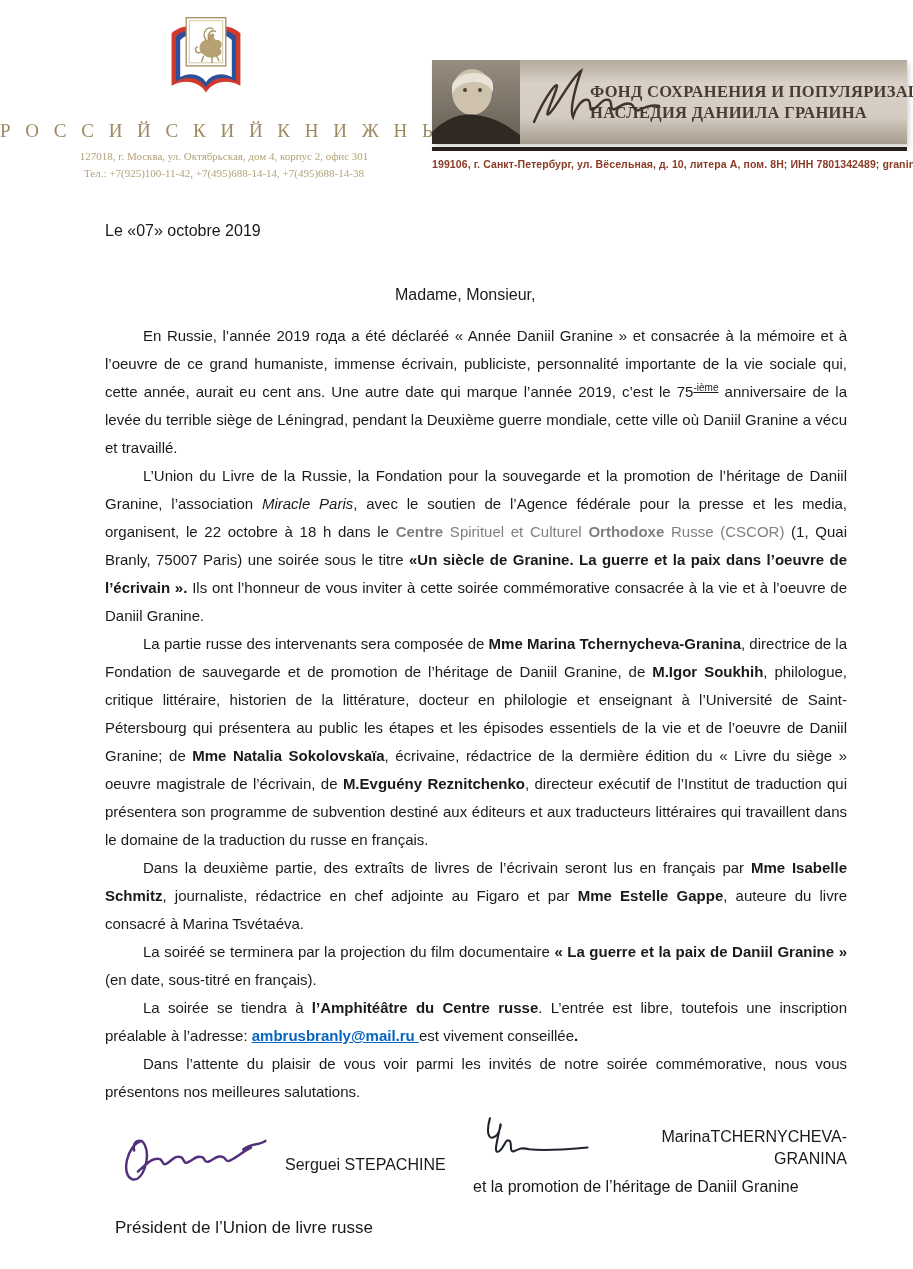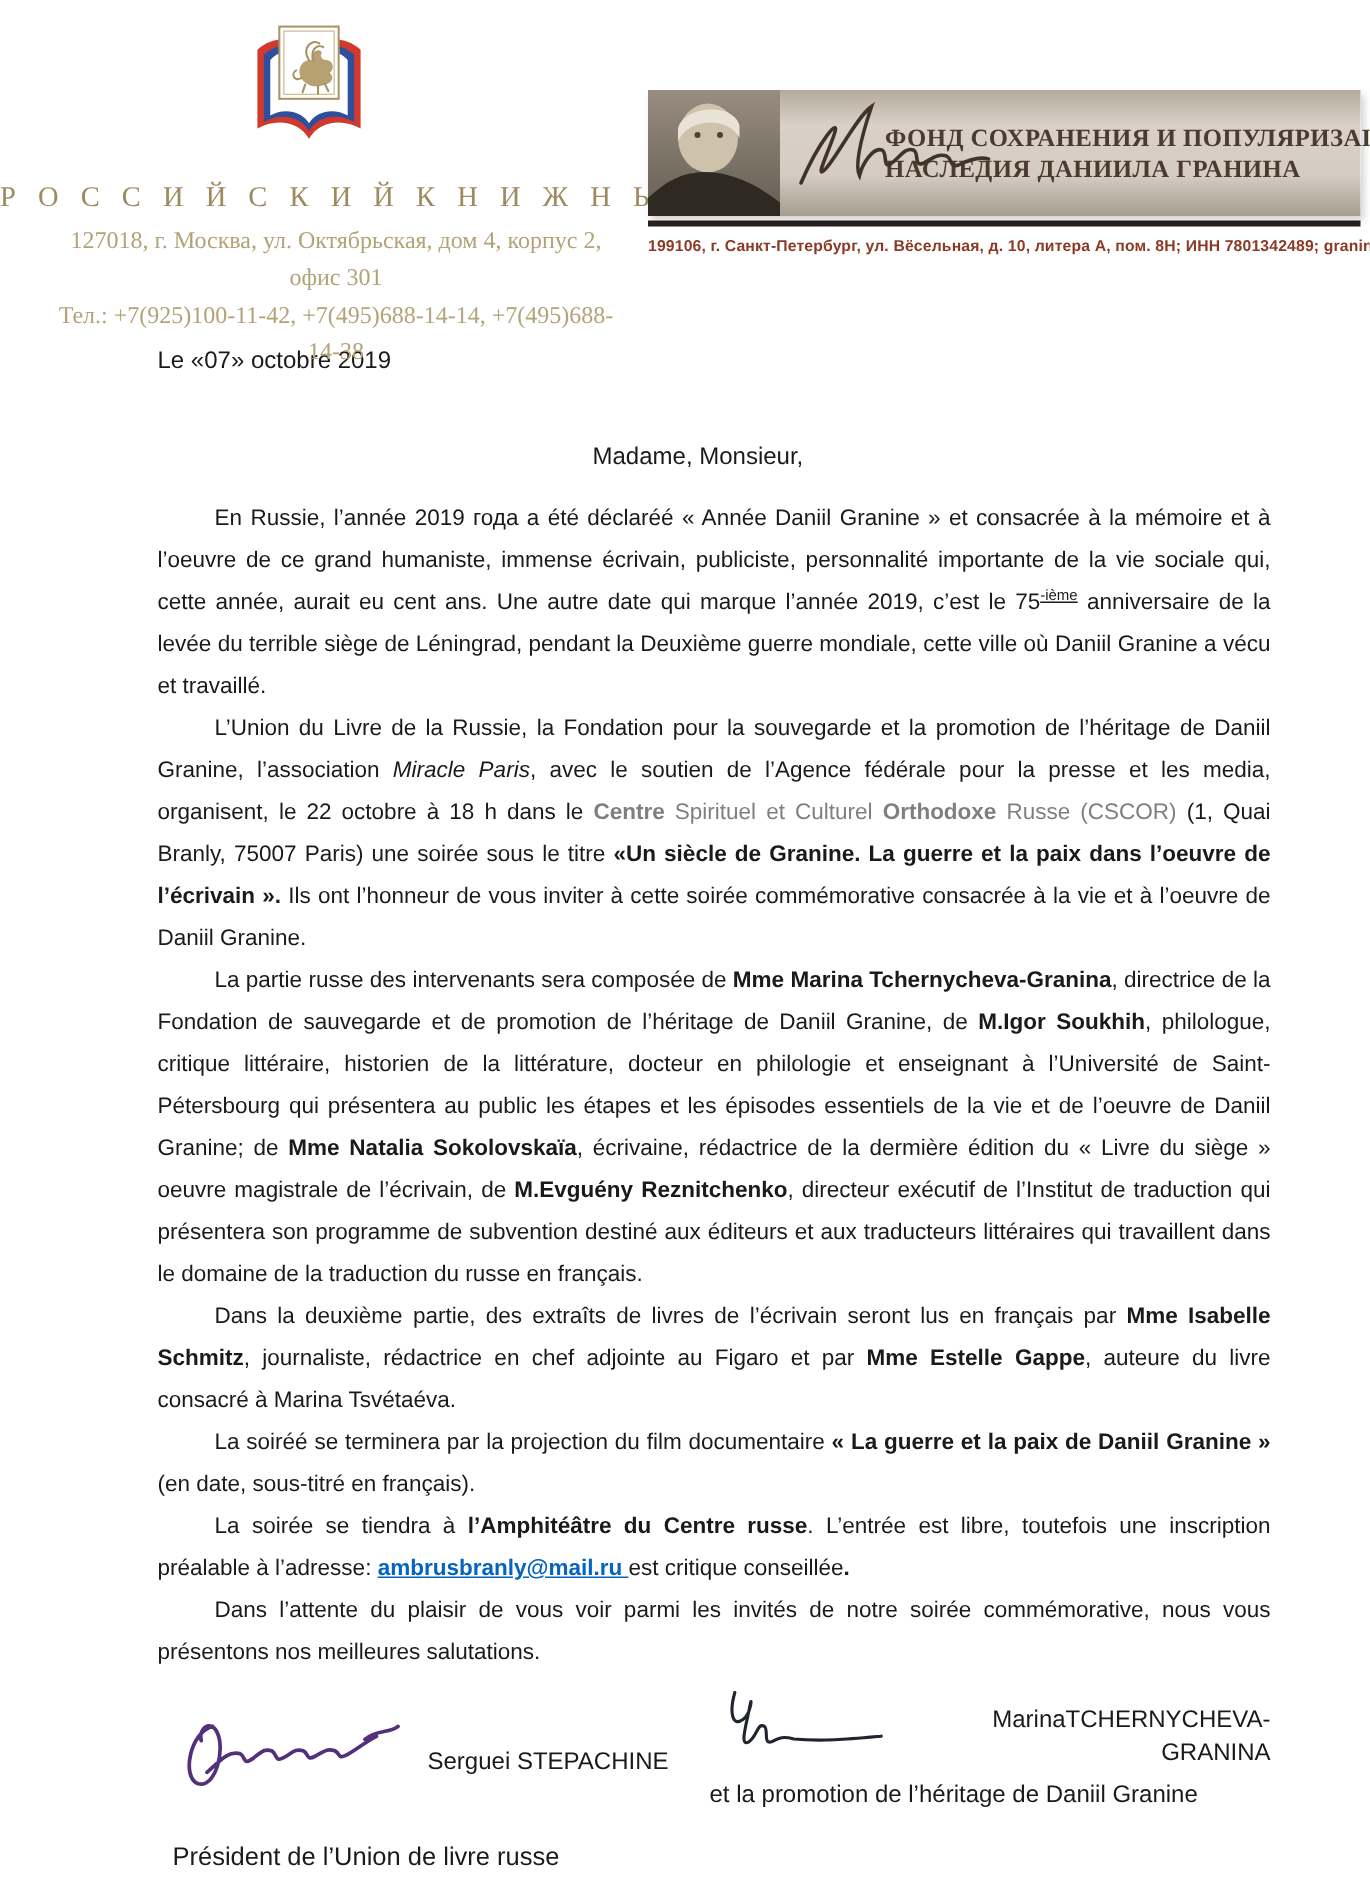--- a/index.html
+++ b/index.html
@@ -10,41 +10,41 @@
   
   .header{position:relative;height:222px;}
   .left-org{position:absolute;left:0;top:8px;width:412px;text-align:center;}
   .logo-wrap svg{width:86px;height:102px;}
   .left-name{
     font-family:"Liberation Serif",serif;color:var(--org_gold);
     font-size:19px;letter-spacing:5px;margin-top:6px;white-space:nowrap;
   }
   .left-addr{
     font-family:"Liberation Serif",serif;color:var(--org_gold_light);
-    font-size:16px;line-height:1.55;margin-top:6px;padding-left:36px;
+    font-size:11px;line-height:1.55;margin-top:6px;padding-left:36px;
   }
   .right-org{position:absolute;left:432px;top:60px;right:6px;}
   .banner{
     height:84px;position:relative;display:flex;align-items:center;
     background:linear-gradient(180deg,#b4aa9d 0%,#d9d1c7 28%,#d4ccc1 68%,#a69c8f 100%);
     box-shadow:2px 3px 5px rgba(0,0,0,0.18);
   }
   .banner-photo{width:88px;height:84px;flex:0 0 auto;}
   .banner-sig{position:absolute;left:84px;top:4px;width:160px;height:76px;}
   .banner-name{
     margin-left:70px;font-family:"Liberation Serif",serif;font-weight:bold;
     color:var(--banner_text);font-size:16.5px;line-height:1.3;letter-spacing:.3px;white-space:nowrap;
   }
   .dark-bar{height:4px;background:var(--bar_dark);margin-top:3px;}
   .right-addr{
     margin-top:7px;color:var(--addr_red);font-weight:bold;font-size:10.5px;letter-spacing:.1px;white-space:nowrap;
   }
   
   .content{margin:0 66px 0 105px;}
-  .date-line{font-size:16px;margin-top:10px;}
+  .date-line{font-size:16px;}
   .salutation{font-size:16px;margin-top:46px;padding-left:290px;}
   .letter-body{margin-top:18px;}
   .letter-body p.para{
     margin:0;font-size:15px;line-height:28px;text-align:justify;text-indent:38px;
   }
   .para .b{font-weight:bold;}
   .para .i{font-style:italic;}
   .para .g{color:var(--gray_text);}
   .para .g.b{font-weight:bold;}
   .para .sup{vertical-align:super;font-size:10px;line-height:0;text-decoration:underline;}
@@ -125,21 +125,21 @@
 
 <div class="content">
   <div class="date-line">Le «07» octobre 2019</div>
   <div class="salutation">Madame, Monsieur,</div>
   <div class="letter-body" id="letter-body">
       <p class="para"><span>En Russie, l’année 2019 года a été déclaréé « Année Daniil Granine » et consacrée à la mémoire et à l’oeuvre de ce grand humaniste, immense écrivain, publiciste, personnalité importante de la vie sociale qui, cette année, aurait eu cent ans. Une autre date qui marque l’année 2019, c’est le 75</span><span class="sup">-ième</span><span> anniversaire de la levée du terrible siège de Léningrad, pendant la Deuxième guerre mondiale, cette ville où Daniil Granine a vécu et travaillé.</span></p>
       <p class="para"><span>L’Union du Livre de la Russie, la Fondation pour la souvegarde et la promotion de l’héritage de Daniil Granine, l’association </span><span class="i">Miracle Paris</span><span>, avec le soutien de l’Agence fédérale pour la presse et les media, organisent, le 22 octobre à 18 h dans le </span><span class="g b">Centre</span><span class="g"> Spirituel et Culturel </span><span class="g b">Orthodoxe</span><span class="g"> Russe (CSCOR) </span><span>(1, Quai Branly, 75007 Paris) une soirée sous le titre </span><span class="b">«Un siècle de Granine. La guerre et la paix dans l’oeuvre de l’écrivain ».</span><span> Ils ont l’honneur de vous inviter à cette soirée commémorative consacrée à la vie et à l’oeuvre de Daniil Granine.</span></p>
       <p class="para"><span>La partie russe des intervenants sera composée de </span><span class="b">Mme Marina Tchernycheva-Granina</span><span>, directrice de la Fondation de sauvegarde et de promotion de l’héritage de Daniil Granine, de </span><span class="b">M.Igor Soukhih</span><span>, philologue, critique littéraire, historien de la littérature, docteur en philologie et enseignant à l’Université de Saint-Pétersbourg qui présentera au public les étapes et les épisodes essentiels de la vie et de l’oeuvre de Daniil Granine; de </span><span class="b">Mme Natalia Sokolovskaïa</span><span>, écrivaine, rédactrice de la dermière édition du « Livre du siège » oeuvre magistrale de l’écrivain, de </span><span class="b">M.Evguény Reznitchenko</span><span>, directeur exécutif de l’Institut de traduction qui présentera son programme de subvention destiné aux éditeurs et aux traducteurs littéraires qui travaillent dans le domaine de la traduction du russe en français.</span></p>
       <p class="para"><span>Dans la deuxième partie, des extraîts de livres de l’écrivain seront lus en français par </span><span class="b">Mme Isabelle Schmitz</span><span>, journaliste, rédactrice en chef adjointe au Figaro et par </span><span class="b">Mme Estelle Gappe</span><span>, auteure du livre consacré à Marina Tsvétaéva.</span></p>
       <p class="para"><span>La soiréé se terminera par la projection du film documentaire </span><span class="b">« La guerre et la paix de Daniil Granine »</span><span> (en date, sous-titré en français).</span></p>
-      <p class="para"><span>La soirée se tiendra à </span><span class="b">l’Amphitéâtre du Centre russe</span><span>. L’entrée est libre, toutefois une inscription préalable à l’adresse: </span><span class="link">ambrusbranly@mail.ru </span><span>est critique conseillée</span><span class="b">.</span></p>
+      <p class="para"><span>La soirée se tiendra à </span><span class="b">l’Amphitéâtre du Centre russe</span><span>. L’entrée est libre, toutefois une inscription préalable à l’adresse: </span><span class="link">ambrusbranly@mail.ru </span><span>est vivement conseillée</span><span class="b">.</span></p>
       <p class="para"><span>Dans l’attente du plaisir de vous voir parmi les invités de notre soirée commémorative, nous vous présentons nos meilleures salutations.</span></p>
     </div>
 
   <div class="sig-section">
     <div class="sig-left">
       <div class="sig-row">
         <svg viewBox="0 0 165 75">
           <path d="M28,28 C12,32 6,64 18,68 C30,71 37,44 31,32 C27,24 18,28 20,38 M24,60 C34,51 39,45 47,47 C51,49 49,55 55,51 C61,47 63,43 69,45 C73,47 71,53 77,50 C83,47 85,43 91,45 C95,47 93,52 99,49 C105,46 107,43 113,45 C117,47 115,51 121,48 C127,45 134,39 142,35 M134,37 C142,30 151,33 157,28" fill="none" stroke="#53307a" stroke-width="2.6" stroke-linecap="round"></path>
         </svg>
         <span class="sig-name">Serguei STEPACHINE</span>

